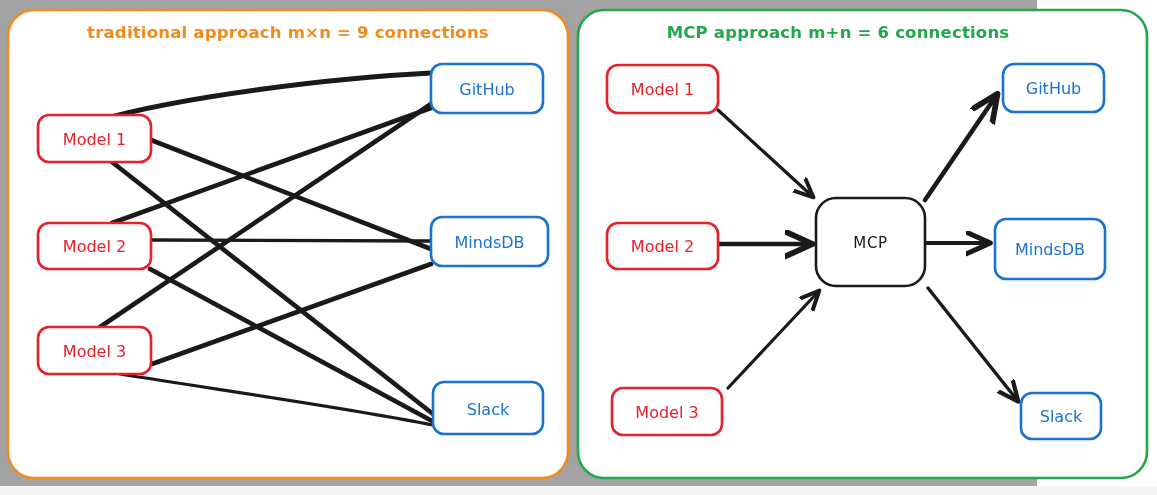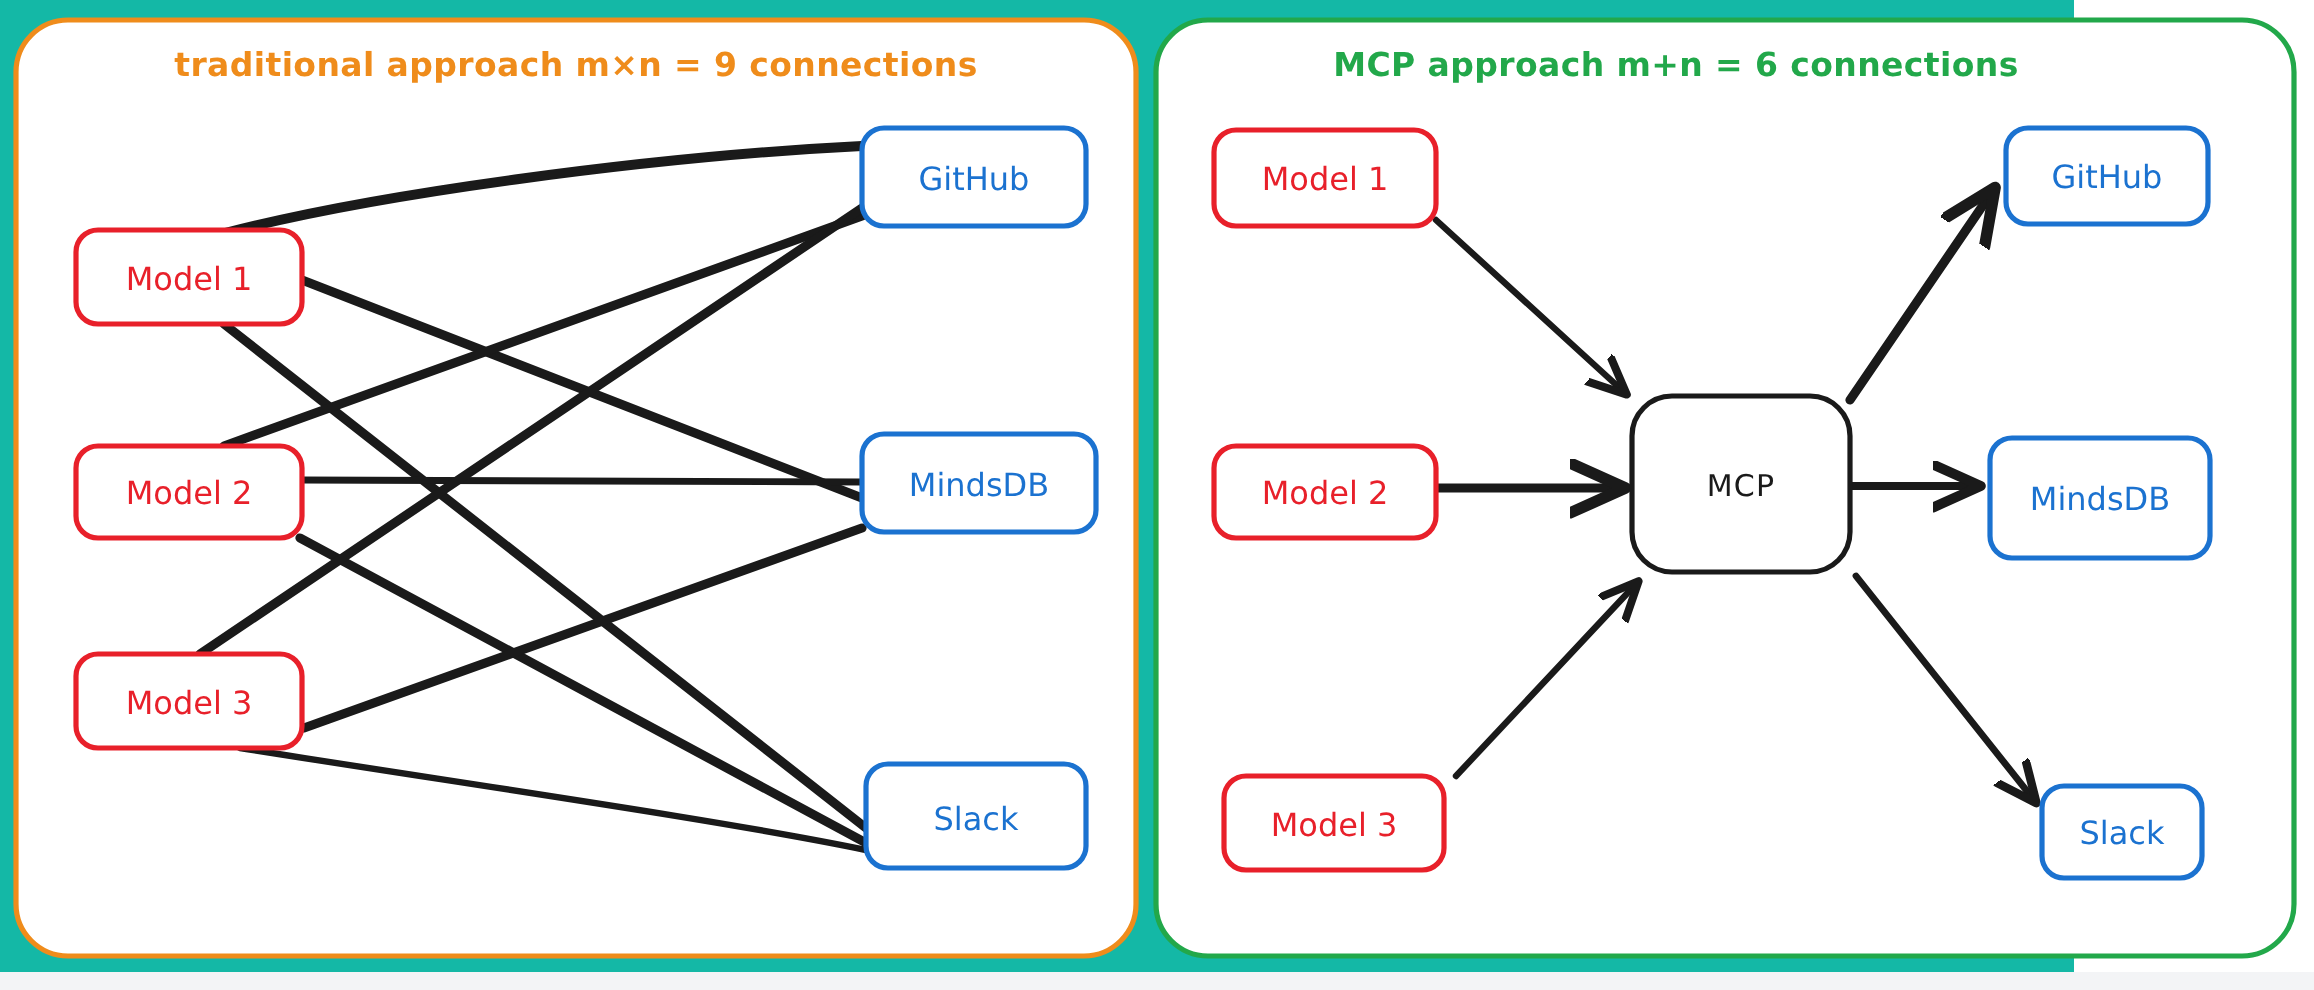--- a/index.html
+++ b/index.html
@@ -11,21 +11,21 @@
   body {
     width: 1157px;
     height: 495px;
     overflow: hidden;
     font-family: "DejaVu Sans", sans-serif;
   }
   #canvas {
     position: relative;
     width: 1037px;
     height: 495px;
-    background: #14b8a6;
+    background: #a3a3a3;
   }
   #bottom-strip {
     position: absolute;
     left: 0;
     top: 486px;
     width: 1157px;
     height: 9px;
     background: #f3f4f6;
   }
   svg#diagram {

